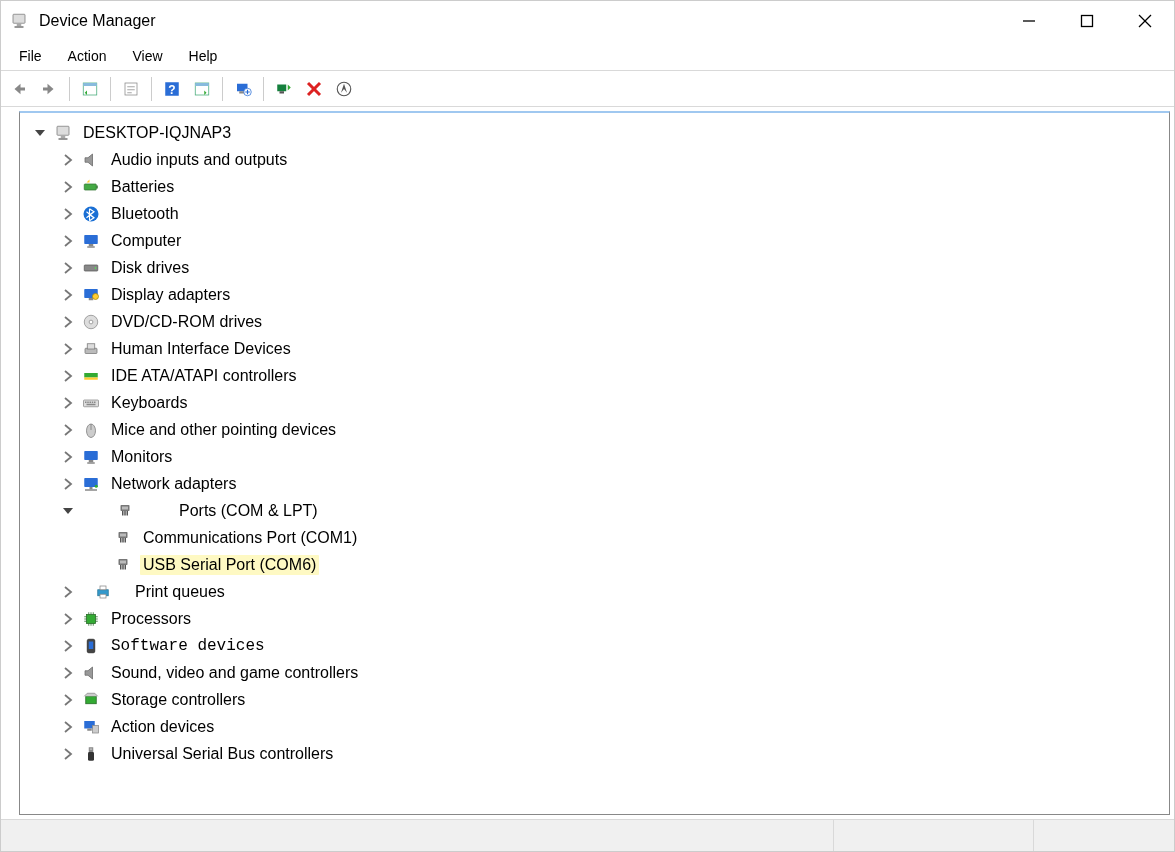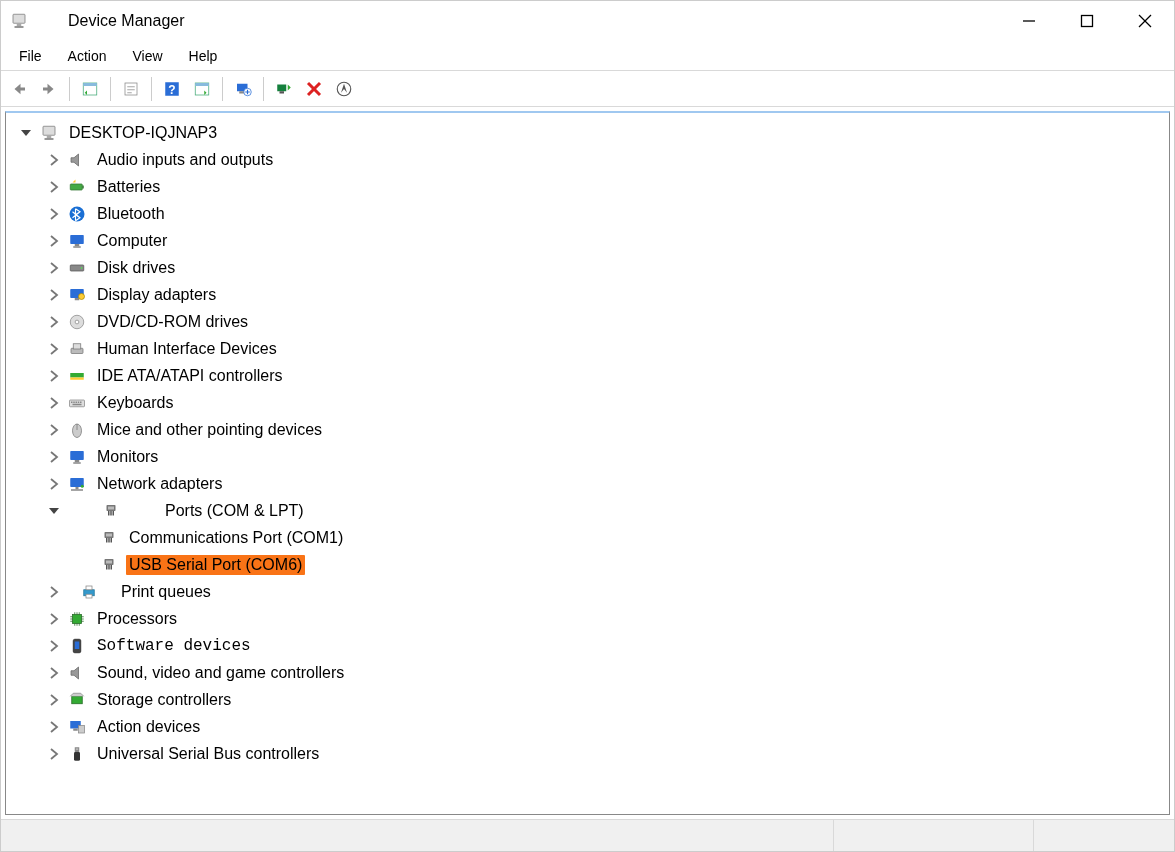--- a/index.html
+++ b/index.html
@@ -15,21 +15,20 @@
     display: flex;
     flex-direction: column;
     border: 1px solid #ccc;
   }
   
   .titlebar {
     height: 40px;
     display: flex;
     align-items: center;
     padding: 0 0 0 8px;
-    gap: 29px;
   }
   .titlebar .app-icon {
     width: 20px; height: 20px;
     margin-right: 10px;
     display:flex;align-items:center;justify-content:center;
   }
   .titlebar .title { flex: 0 0 auto; font-size: 16px; }
   .titlebar .spacer { flex: 1; }
   .win-controls { display: flex; }
   .win-btn { width: 58px; height: 40px; display:flex;align-items:center;justify-content:center; }
@@ -66,20 +65,21 @@
     flex-direction:column;
     min-height:0;
   }
   .tree-border {
     flex:1;
     border: 1px solid #888;
     border-top: 2px solid #a0c8f0;
     background:#fff;
     overflow:auto;
     padding: 6px 0;
+    margin-left: 14px;
   }
   .tree-row {
     display:flex;
     align-items:center;
     height: 27px;
     white-space:nowrap;
   }
   .tree-row .chevron {
     width: 16px; height:16px;
     display:flex;align-items:center;justify-content:center;
@@ -87,21 +87,21 @@
     flex-shrink:0;
   }
   .tree-row .icon {
     width: 22px; height:22px;
     display:flex;align-items:center;justify-content:center;
     margin: 0 6px 0 4px;
     flex-shrink:0;
   }
   .tree-row .label { font-size:16px; padding:1px 3px;}
   .tree-row.selected .label {
-    background:#f97316;
+    background:#fef9c3;
     border-radius:1px;
   }
   
   .statusbar {
     height: 32px;
     border-top:1px solid #d9d9d9;
     background:#f0f0f0;
     display:flex;
   }
   .status-cell { border-right:1px solid #d9d9d9; }

